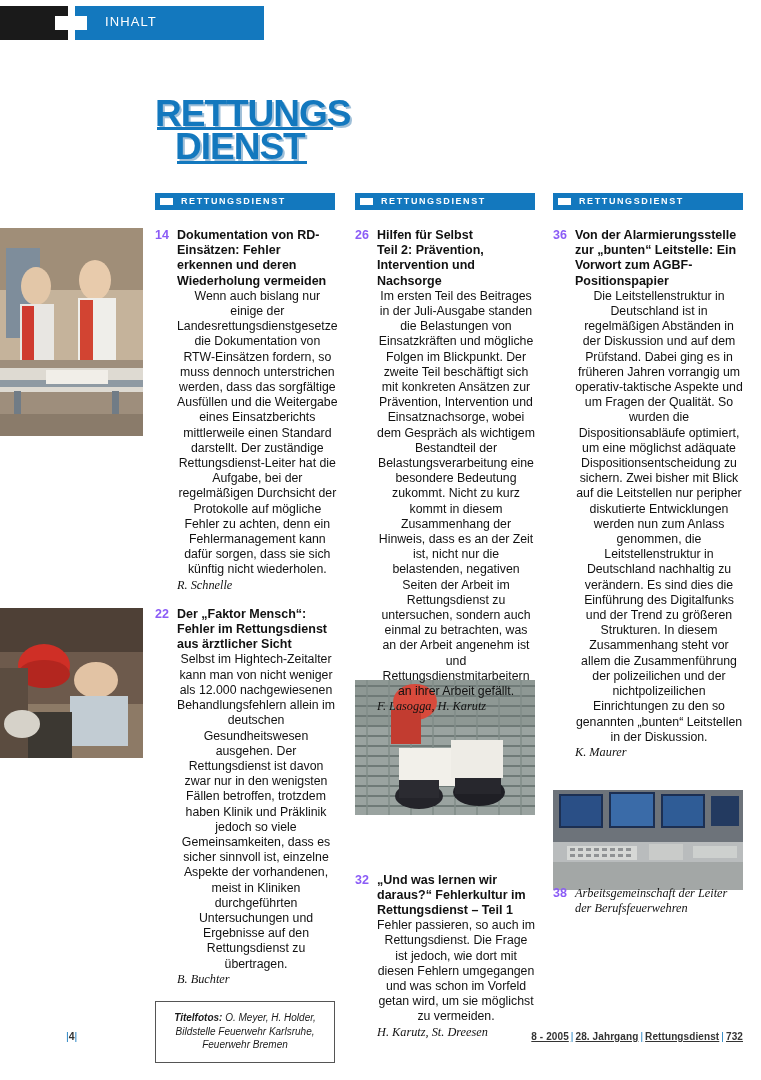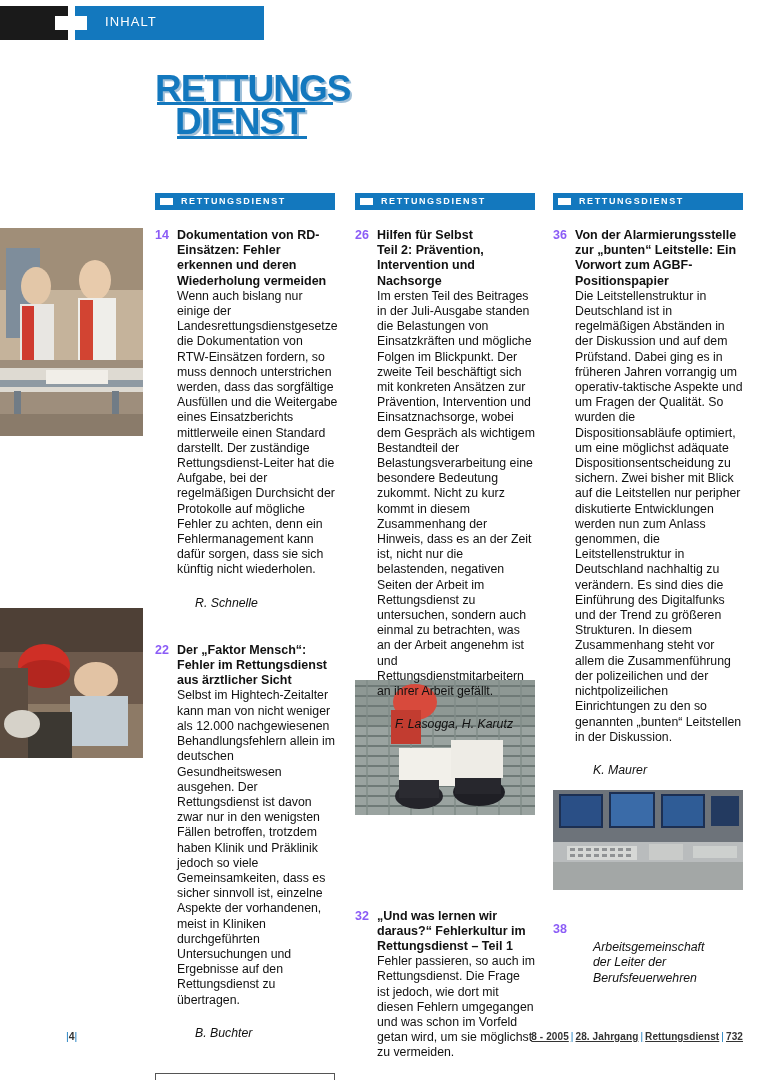--- a/index.html
+++ b/index.html
@@ -39,21 +39,21 @@
   #header-title {
     position: absolute; left: 105px; top: 8px;
     color: #ffffff;
     font-size: 13px;
     letter-spacing: 1.1px;
     font-weight: 400;
   }
 
   
   #logo {
-    position: absolute; left: 155px; top: 68px;
+    position: absolute; left: 155px; top: 93px;
     width: 200px; height: 80px;
   }
   .logo-line {
     position: absolute;
     font-weight: bold;
     font-size: 37px;
     letter-spacing: -1px;
     color: #1378be;
     text-shadow: 2px 2px 0 #9fbfd8;
     font-family: "Liberation Sans", sans-serif;
@@ -116,28 +116,29 @@
     font-size: 12.5px;
     line-height: 15.2px;
     color: #111;
     margin: 0;
   }
   .entry-text {
     font-size: 12.3px;
     line-height: 15.2px;
     color: #111;
     margin: 0;
-    text-align: left;
+    text-align: center;
   }
   .entry-author {
     font-style: italic;
     font-size: 12.3px;
     line-height: 15.2px;
     color: #111;
-    margin: 18px;
+    margin: 0;
+    font-family: Liberation Serif, serif;
   }
 
   
   #credits-box {
     border: 1px solid #555;
     padding: 9px 8px 10px 8px;
     margin-top: 4px;
     text-align: center;
     font-style: italic;
     font-size: 10px;

